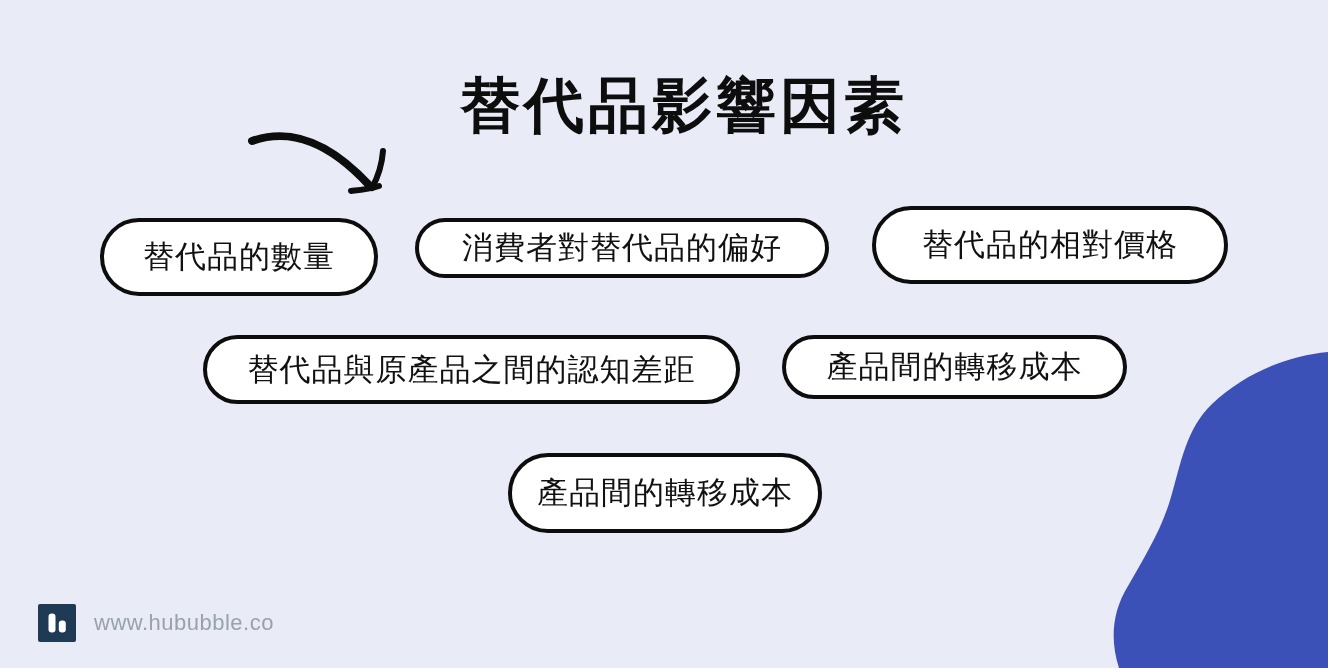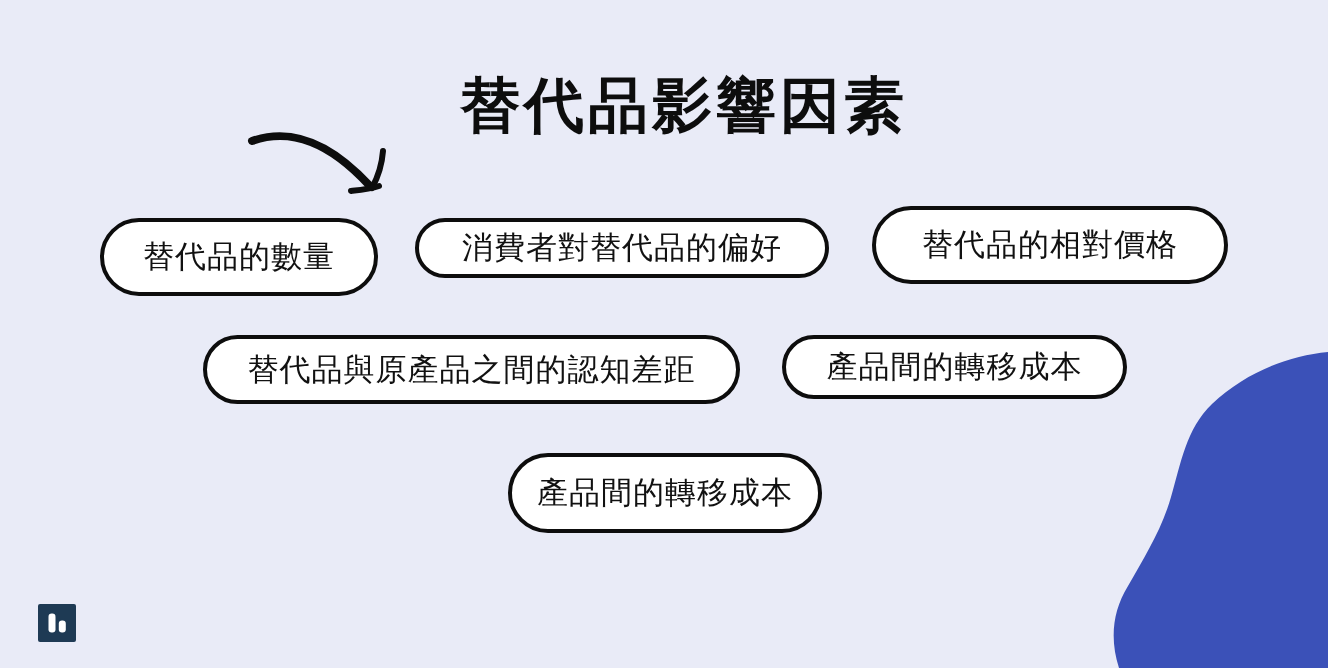--- a/index.html
+++ b/index.html
@@ -113,13 +113,14 @@
 <div class="pill" style="left:508px;top:453px;width:314px;height:80px">
   <span>產品間的轉移成本</span>
 </div>
 
 <div class="footer">
   <svg class="logo-badge" viewBox="0 0 38 38" aria-hidden="true">
     <rect x="0" y="0" width="38" height="38" rx="2" fill="var(--logo-bg)"></rect>
     <rect x="10.5" y="9.5" width="7" height="19" rx="3.2" fill="#ffffff"></rect>
     <rect x="20.8" y="16.5" width="7" height="12" rx="3.2" fill="#ffffff"></rect>
   </svg>
+  <span class="footer-url">www.hububble.co</span>
 </div>
 
 </body></html>

